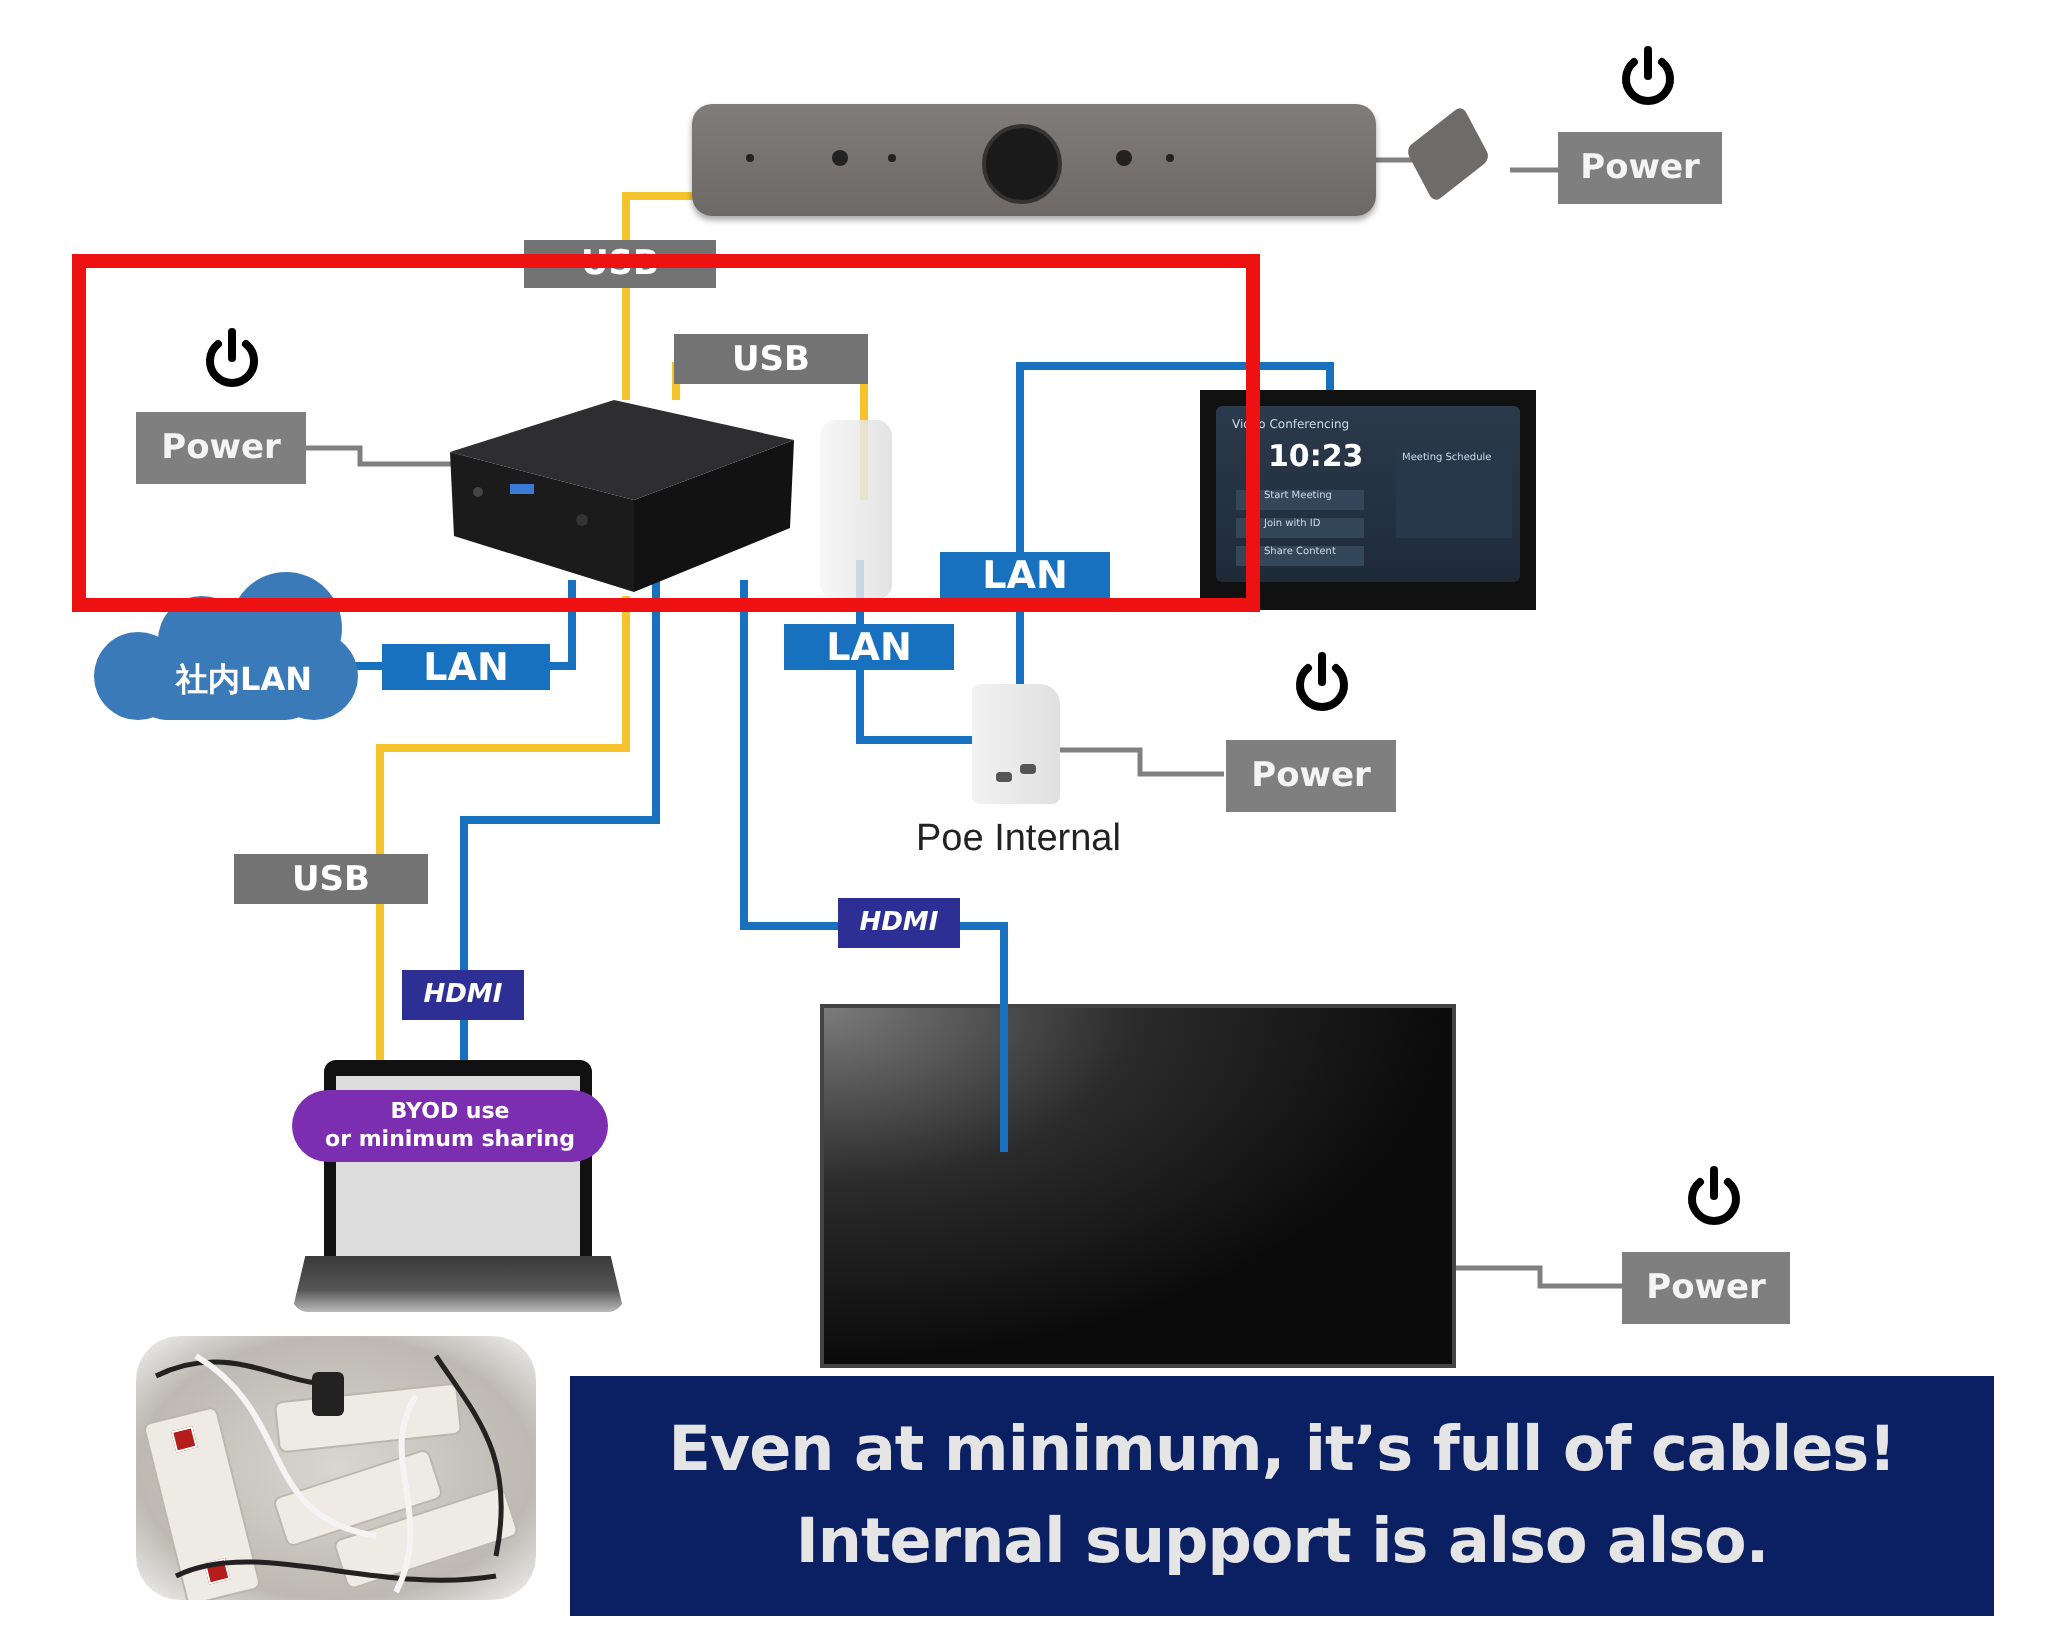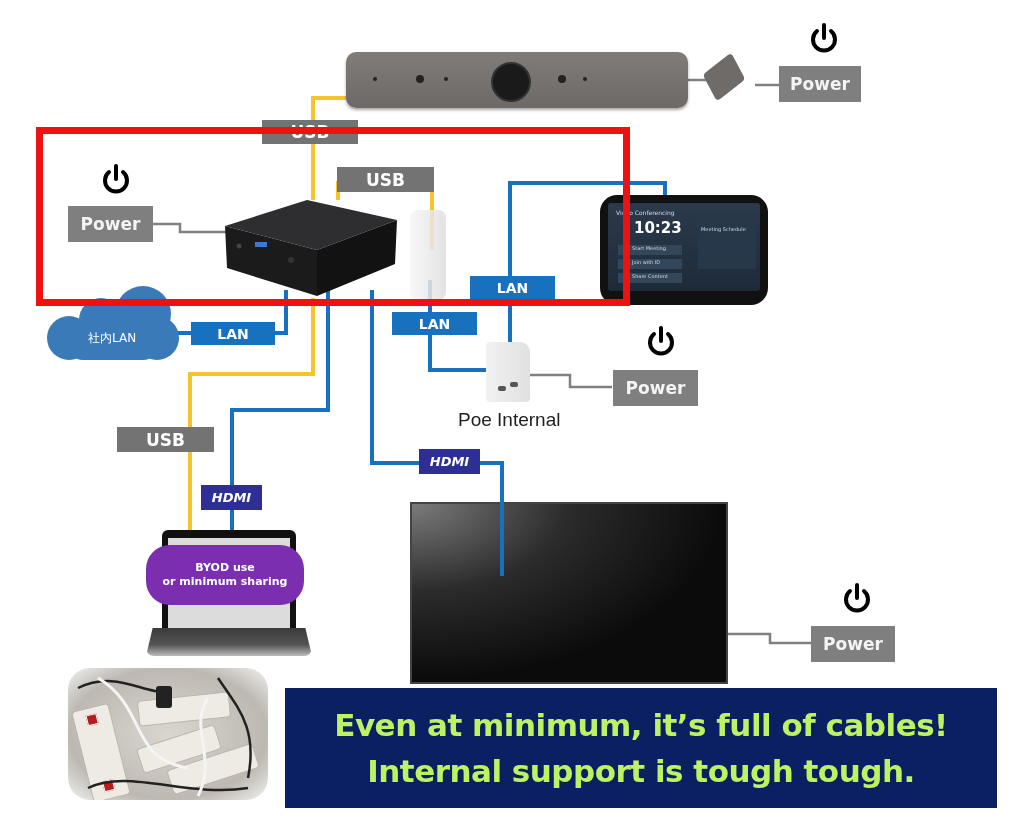--- a/index.html
+++ b/index.html
@@ -3,48 +3,48 @@
 <meta charset="utf-8">
 <style>
   html, body { margin:0; padding:0; }
   body { width:1024px; height:818px; position:relative; background:#ffffff; overflow:hidden;
          font-family:"Liberation Sans", sans-serif; }
   .abs { position:absolute; }
   svg.wires { position:absolute; left:0; top:0; width:1024px; height:818px; }
   .tag { position:absolute; color:#fff; font-weight:bold; text-align:right;
          font-family:"DejaVu Sans", sans-serif; display:flex; align-items:center; justify-content:center; }
   .usb { background:#737373; font-size:17px; }
-  .lan { background:#1771bf; font-size:14px; }
+  .lan { background:#1771bf; font-size:19px; }
   .hdmi { background:#2d2f95; font-size:13px;font-style:italic; }
   .power { background:#7f7f7f; font-size:17px; color:#f4f4f4; }
   .pwr-icon { position:absolute; width:34px; height:34px; }
   .camera { position:absolute; left:346px; top:52px; width:342px; height:56px; background:linear-gradient(#807c79,#6d6966);
             border-radius:10px; box-shadow:0 2px 3px rgba(0,0,0,.35); }
   .cam-lens { position:absolute; left:145px; top:10px; width:36px; height:36px; border-radius:50%; background:#1a1a1a; border:2px solid #333; }
   .cam-dot { position:absolute; width:6px; height:6px; border-radius:50%; background:#222; }
   .minipc { position:absolute; left:225px; top:198px; width:172px; height:100px; }
-  .tablet { position:absolute; left:600px; top:195px; width:168px; height:110px; background:#111; border-radius:17px; }
+  .tablet { position:absolute; left:600px; top:195px; width:168px; height:110px; background:#111; border-radius:0; }
   .tablet-screen { position:absolute; left:8px; top:8px; right:8px; bottom:14px; background:linear-gradient(#2b3a4c,#1e2a38); border-radius:3px;
                    color:#cfd8e3; font-family:"DejaVu Sans", sans-serif; }
   .tv { position:absolute; left:410px; top:502px; width:314px; height:178px; background:radial-gradient(ellipse at 0% 0%, #7b7b7b 0%, #2b2b2b 35%, #0b0b0b 70%);
         border:2px solid #444; }
   .laptop-screen { position:absolute; left:162px; top:530px; width:134px; height:98px; background:#111; border-radius:6px 6px 0 0; }
   .laptop-screen-inner { position:absolute; left:6px; top:8px; right:6px; bottom:0; background:#dcdcdc; }
   .laptop-base { position:absolute; left:146px; top:628px; width:166px; height:28px; background:linear-gradient(#3a3a3a,#555 60%,#bbb); border-radius:0 0 8px 8px; clip-path:polygon(4% 0,96% 0,100% 100%,0 100%); }
-  .byod { position:absolute; left:146px; top:545px; width:158px; height:60px; background:#7b2fb0; border-radius:24px; color:#fff;
+  .byod { position:absolute; left:146px; top:545px; width:158px; height:36px; background:#7b2fb0; border-radius:24px; color:#fff;
           font-size:11px; font-weight:bold; text-align:center; display:flex; flex-direction:column; justify-content:center;
           font-family:"DejaVu Sans", sans-serif; line-height:14px; }
   .redbox { position:absolute; left:36px; top:127px; width:594px; height:179px; border:7px solid #ee1111; box-sizing:border-box; }
-  .banner { position:absolute; left:285px; top:688px; width:712px; height:120px; background:#0b2062; color:#bef264;
+  .banner { position:absolute; left:285px; top:688px; width:712px; height:120px; background:#0b2062; color:#e5e5e5;
             font-family:"DejaVu Sans", sans-serif; font-weight:bold; font-size:31px; text-align:center;
             display:flex; flex-direction:column; justify-content:center; line-height:46px; letter-spacing:-0.5px; }
   .photo { position:absolute; left:68px; top:668px; width:200px; height:132px; border-radius:22px; background:radial-gradient(ellipse at 50% 50%, #d9d6d0, #bdb9b2 70%, #f2f2f2 100%); overflow:hidden; }
   .strip { position:absolute; background:#eeeae4; border:1px solid #bdb6ab; border-radius:4px; }
   .sw { position:absolute; width:9px; height:9px; background:#b51d1d; border:1px solid #fff; }
-  .cloud-text { position:absolute; color:#fff; font-weight:normal; font-size:12px; font-family:"DejaVu Sans", sans-serif; }
+  .cloud-text { position:absolute; color:#fff; font-weight:bold; font-size:16px; font-family:"DejaVu Sans", sans-serif; }
   .poe { position:absolute; left:486px; top:342px; width:44px; height:60px; background:linear-gradient(90deg,#f2f2f2,#e0e0e0); border-radius:4px 10px 4px 4px; }
   .poe-label { position:absolute; left:458px; top:409px; font-size:19px; color:#222; }
 </style>
 </head>
 <body>
 
 <svg class="wires" viewBox="0 0 1024 818">
 
   <g fill="none" stroke="#f5c42c" stroke-width="4">
     <path d="M313 200 V98 H348"></path>
@@ -177,14 +177,14 @@
   <div class="strip" style="left:100px;top:88px;width:88px;height:24px;transform:rotate(-18deg)"></div>
   <div class="abs" style="left:88px;top:18px;width:16px;height:22px;background:#222;border-radius:3px"></div>
   <svg class="abs" style="left:0;top:0;width:200px;height:132px" viewBox="0 0 200 132">
       <path d="M10 20 C50 0 80 30 100 22 M150 10 C170 40 190 60 180 110 M20 120 C60 100 120 130 180 120" stroke="#222" stroke-width="2.5" fill="none"></path>
       <path d="M30 10 C80 40 60 90 120 100 M140 30 C120 60 150 90 130 128" stroke="#f4f4f4" stroke-width="3" fill="none"></path>
     </svg>
 </div>
 
 <div class="banner">
   <div>Even at minimum, it’s full of cables!</div>
-  <div>Internal support is tough tough.</div>
+  <div>Internal support is also also.</div>
 </div>
 
 </body></html>

